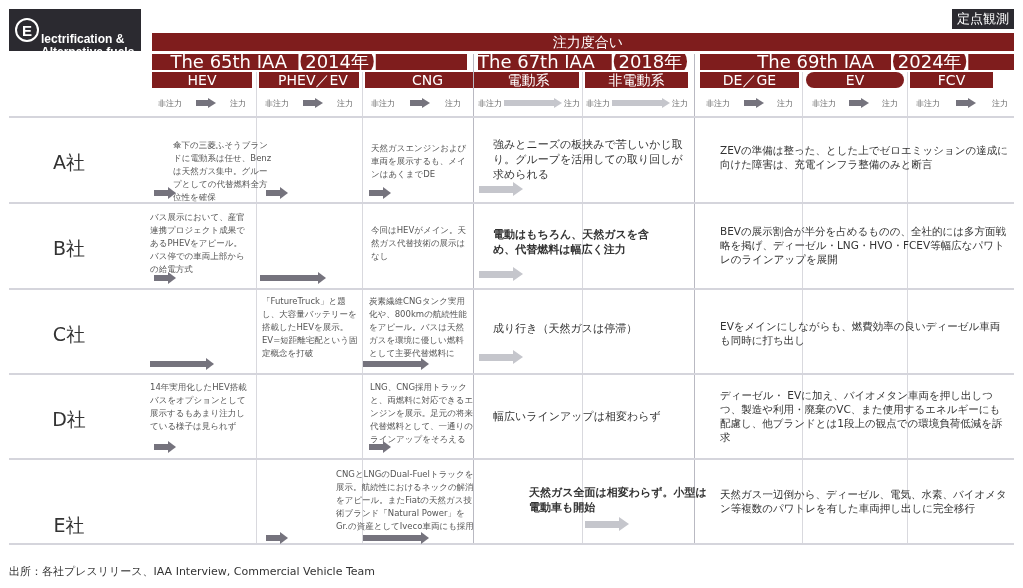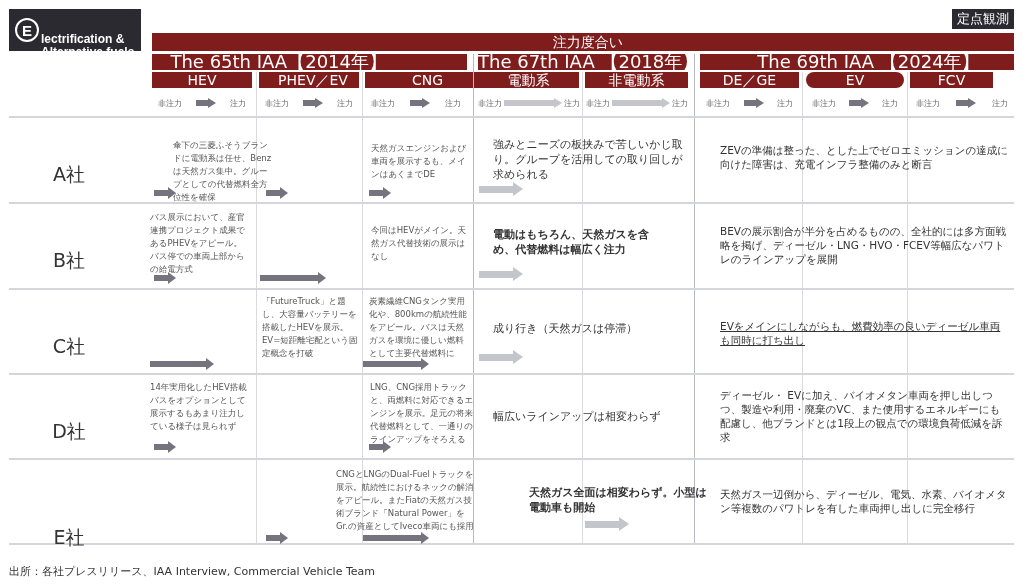--- a/index.html
+++ b/index.html
@@ -48,21 +48,20 @@
   .arrow-long::after {
     content: ""; position: absolute; right: 0; top: 0; border-left: 8px solid #c5c6cc;
     border-top: 5px solid transparent; border-bottom: 5px solid transparent;
   }
   .hline { height: 2px; background: #d5d5dc; left: 9px; width: 1005px; }
   .vline { width: 1px; background: #d9d9de; top: 72px; height: 472px; }
   .vline.dark { background: #b9b9c2; }
   .company {
     left: 9px; width: 120px; text-align: center; font-size: 19px; color: #333;
     font-family: "DejaVu Sans", sans-serif;
-    margin-top: 12px;
   }
   .note { font-size: 8.5px; line-height: 13px; color: #555; }
   .note18 { font-size: 11px; line-height: 15px; color: #333; }
   .note18.b { font-weight: bold; font-family: Liberation Mono, monospace; }
   .note24 { font-size: 10.5px; line-height: 14px; color: #333; }
   .garrow { height: 12px; position: absolute; }
   .garrow::before {
     content: ""; position: absolute; left: 0; right: 8px; top: 3px; height: 6px; background: #75737d;
   }
   .garrow::after {
@@ -181,21 +180,21 @@
 <div class="larrow" style="left:479px;top:267px;width:44px;"></div>
 <div class="abs note24" style="left:720px;top:224px;width:290px;">BEVの展示割合が半分を占めるものの、全社的には多方面戦略を掲げ、ディーゼル・LNG・HVO・FCEV等幅広なパワトレのラインアップを展開</div>
 
 <div class="abs company" style="top:322px;">C社</div>
 <div class="garrow" style="left:150px;top:358px;width:64px;"></div>
 <div class="abs note" style="left:262px;top:295px;width:100px;">「FutureTruck」と題し、大容量バッテリーを搭載したHEVを展示。EV=短距離宅配という固定概念を打破</div>
 <div class="abs note" style="left:369px;top:295px;width:100px;">炭素繊維CNGタンク実用化や、800kmの航続性能をアピール。バスは天然ガスを環境に優しい燃料として主要代替燃料に</div>
 <div class="garrow" style="left:363px;top:358px;width:66px;"></div>
 <div class="abs note18" style="left:493px;top:321px;width:200px;">成り行き（天然ガスは停滞）</div>
 <div class="larrow" style="left:479px;top:350px;width:44px;"></div>
-<div class="abs note24" style="left:720px;top:319px;width:290px;text-decoration:underline;">EVをメインにしながらも、燃費効率の良いディーゼル車両も同時に打ち出し</div>
+<div class="abs note24" style="left:720px;top:319px;width:290px;">EVをメインにしながらも、燃費効率の良いディーゼル車両も同時に打ち出し</div>
 
 <div class="abs company" style="top:407px;">D社</div>
 <div class="abs note" style="left:150px;top:381px;width:100px;">14年実用化したHEV搭載バスをオプションとして展示するもあまり注力している様子は見られず</div>
 <div class="garrow" style="left:154px;top:441px;width:22px;"></div>
 <div class="abs note" style="left:370px;top:381px;width:104px;">LNG、CNG採用トラックと、両燃料に対応できるエンジンを展示。足元の将来代替燃料として、一通りのラインアップをそろえる</div>
 <div class="garrow" style="left:369px;top:441px;width:22px;"></div>
 <div class="abs note18" style="left:493px;top:409px;width:200px;">幅広いラインアップは相変わらず</div>
 <div class="abs note24" style="left:720px;top:388px;width:290px;">ディーゼル・ EVに加え、バイオメタン車両を押し出しつつ、製造や利用・廃棄のVC、また使用するエネルギーにも配慮し、他ブランドとは1段上の観点での環境負荷低減を訴求</div>
 
 <div class="abs company" style="top:513px;">E社</div>

